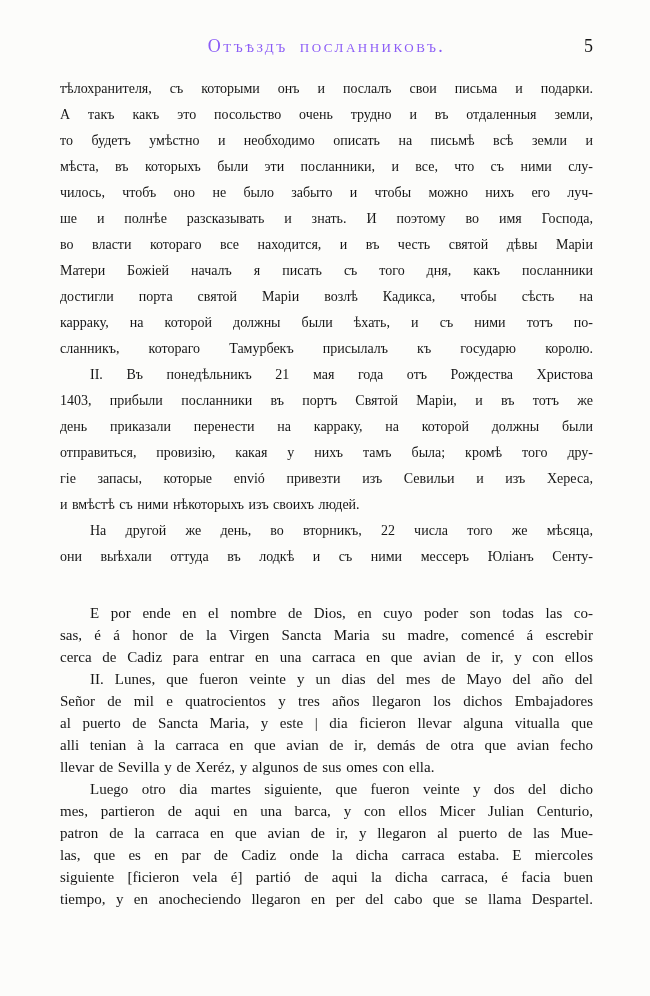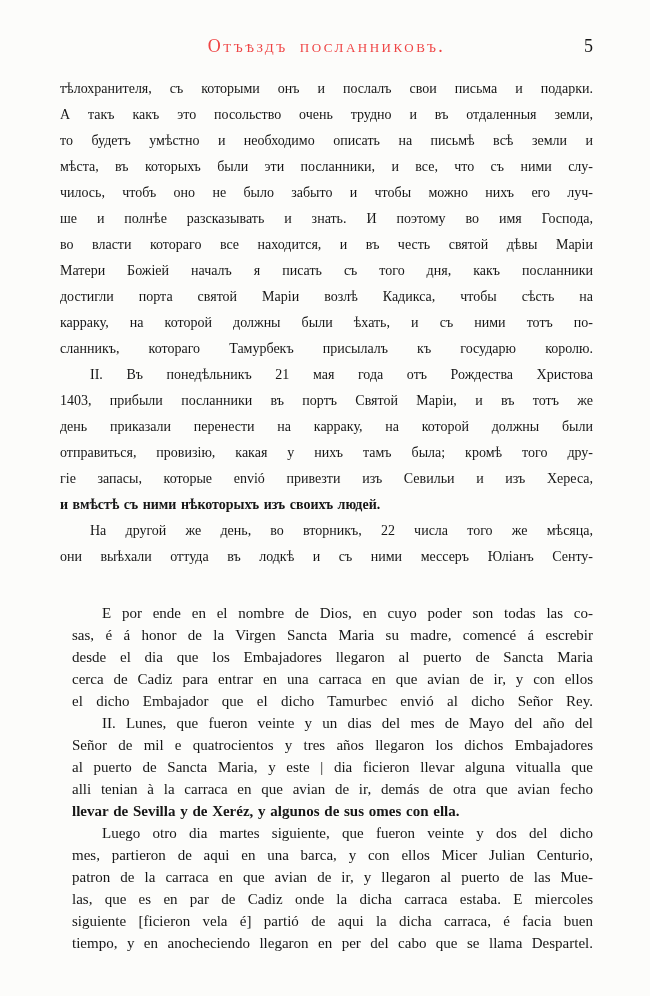--- a/index.html
+++ b/index.html
@@ -20,21 +20,21 @@
     position: absolute;
     top: 36px; left: 60px; right: 57px;
     height: 24px;
     text-align: center;
   }
   .running-head .title {
     font-variant: small-caps;
     font-size: 18px;
     letter-spacing: 2.5px;
     word-spacing: 5px;
-    color: #ef4444;
+    color: #8b5cf6;
   }
   .running-head .pageno {
     position: absolute;
     right: 0; top: 0;
     font-size: 18px;
     letter-spacing: 0;
     color: #161616;
   }
   
   .block-ru {
@@ -55,24 +55,23 @@
     font-size: 14px;
     height: 26px;
     line-height: 26px;
     word-spacing: 1px;
   }
   .block-es .line {
     font-size: 15px;
     height: 22px;
     line-height: 22px;
     word-spacing: 1px;
-    margin-left: 12px;
   }
   .indent { padding-left: 30px; }
-  .endline { text-align-last: left; font-weight: bold; }
+  .endline { text-align-last: left; }
 </style>
 </head>
 <body>
 
 <div class="page">
 
   <div class="running-head">
     <span class="title">Отъѣздъ посланниковъ.</span>
     <span class="pageno">5</span>
   </div>
@@ -95,23 +94,21 @@
     <div class="line">отправиться, провизію, какая у нихъ тамъ была; кромѣ того дру-</div>
     <div class="line">гіе запасы, которые envió привезти изъ Севильи и изъ Хереса,</div>
     <div class="line endline">и вмѣстѣ съ ними нѣкоторыхъ изъ своихъ людей.</div>
     <div class="line indent">На другой же день, во вторникъ, 22 числа того же мѣсяца,</div>
     <div class="line">они выѣхали оттуда въ лодкѣ и съ ними мессеръ Юліанъ Сенту-</div>
   </div>
 
   <div class="block-es">
     <div class="line indent">E por ende en el nombre de Dios, en cuyo poder son todas las co-</div>
     <div class="line">sas, é á honor de la Virgen Sancta Maria su madre, comencé á escrebir</div>
-    <div class="line">desde el dia que los Embajadores llegaron al puerto de Sancta Maria</div>
     <div class="line">cerca de Cadiz para entrar en una carraca en que avian de ir, y con ellos</div>
-    <div class="line">el dicho Embajador que el dicho Tamurbec envió al dicho Señor Rey.</div>
     <div class="line indent">II. Lunes, que fueron veinte y un dias del mes de Mayo del año del</div>
     <div class="line">Señor de mil e quatrocientos y tres años llegaron los dichos Embajadores</div>
     <div class="line">al puerto de Sancta Maria, y este | dia ficieron llevar alguna vitualla que</div>
     <div class="line">alli tenian à la carraca en que avian de ir, demás de otra que avian fecho</div>
     <div class="line endline">llevar de Sevilla y de Xeréz, y algunos de sus omes con ella.</div>
     <div class="line indent">Luego otro dia martes siguiente, que fueron veinte y dos del dicho</div>
     <div class="line">mes, partieron de aqui en una barca, y con ellos Micer Julian Centurio,</div>
     <div class="line">patron de la carraca en que avian de ir, y llegaron al puerto de las Mue-</div>
     <div class="line">las, que es en par de Cadiz onde la dicha carraca estaba. E miercoles</div>
     <div class="line">siguiente [ficieron vela é] partió de aqui la dicha carraca, é facia buen</div>

